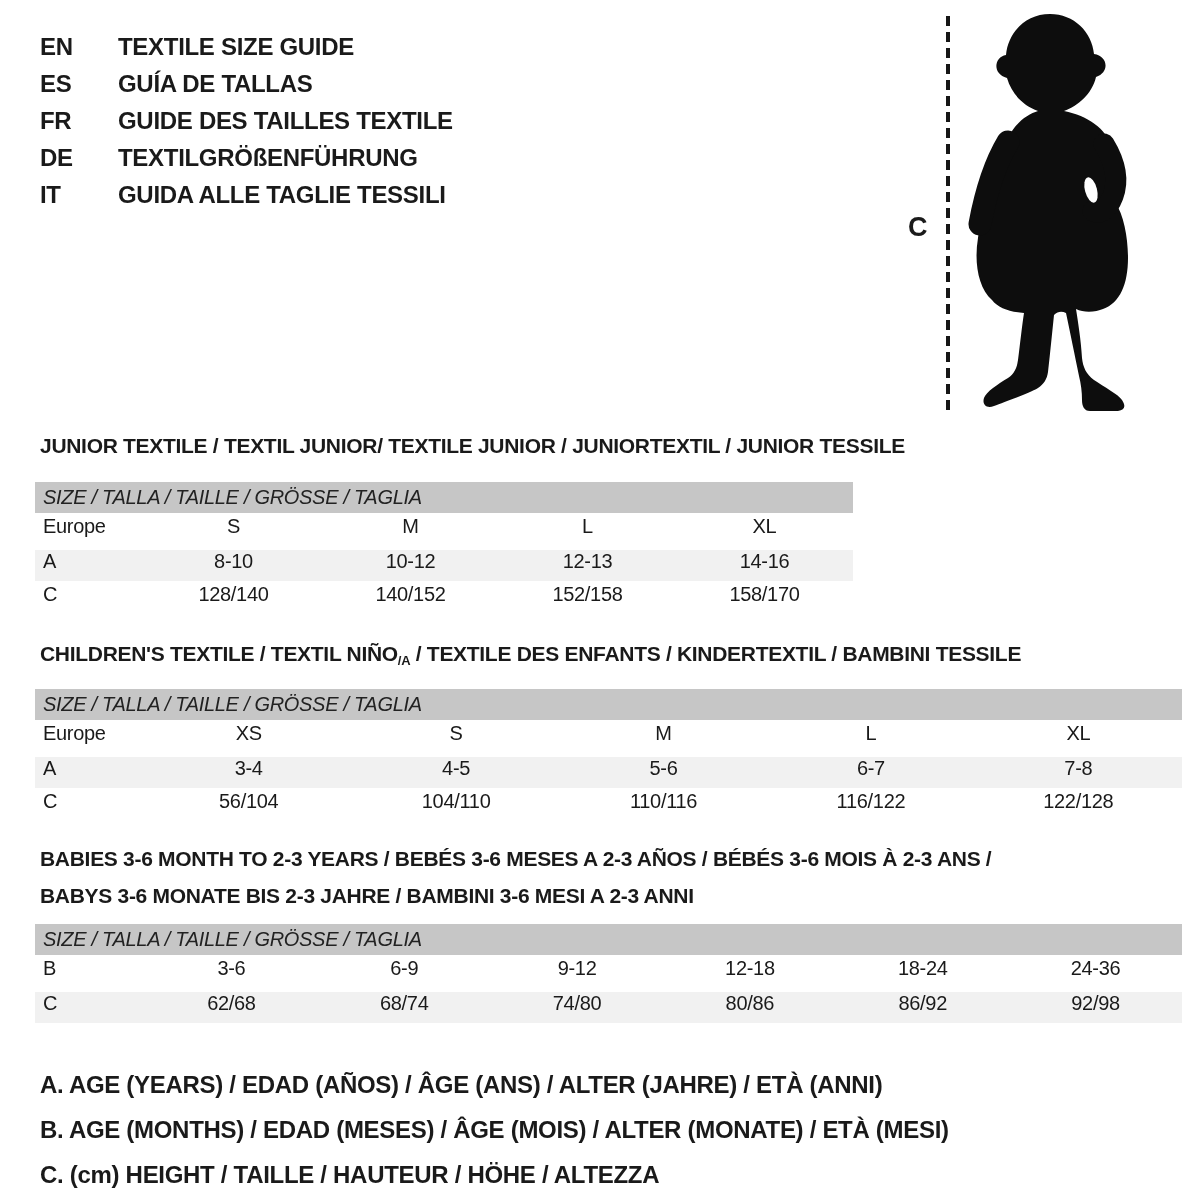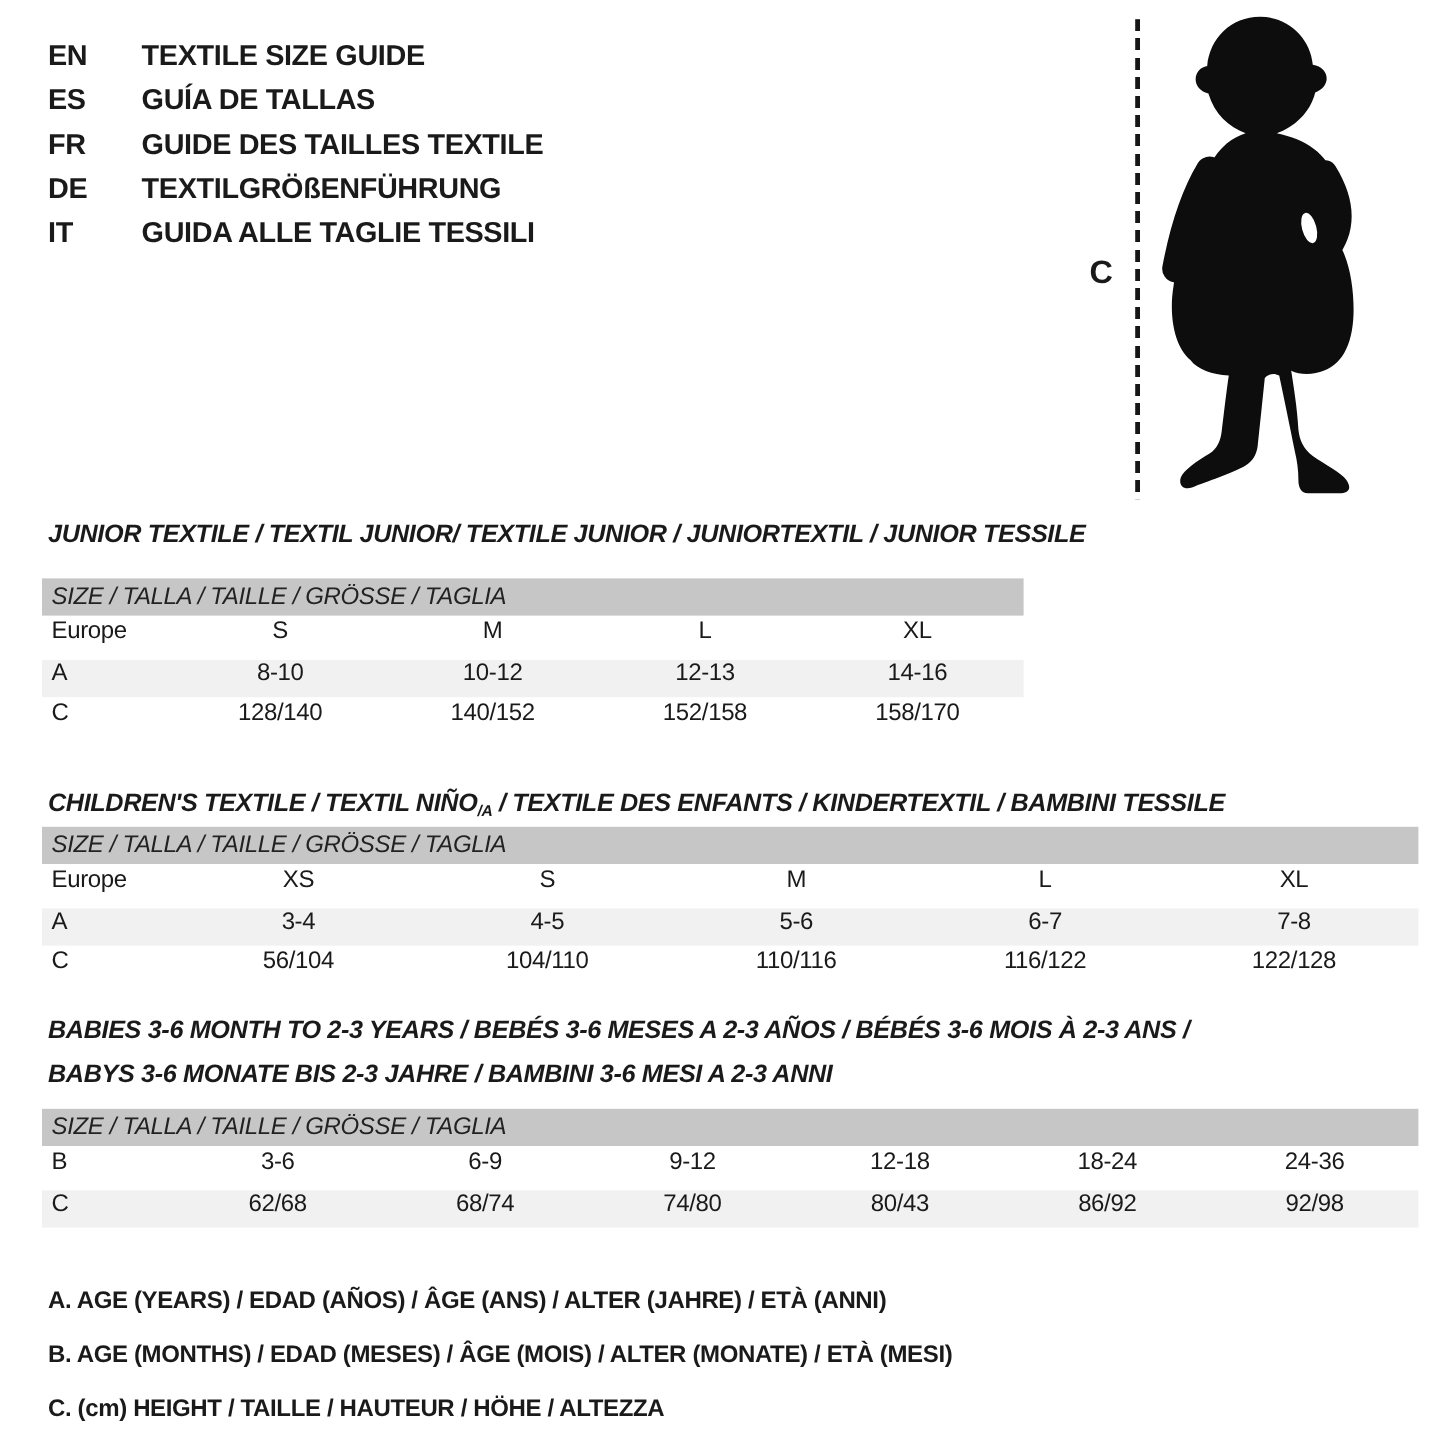--- a/index.html
+++ b/index.html
@@ -24,45 +24,45 @@
   .figure-area { position:absolute; left:880px; top:0; width:320px; height:430px; }
   .measure-label { position:absolute; left:28px; top:212px; font-weight:bold; font-size:27px; }
   .dashed-line {
     position:absolute; left:66px; top:16px; width:4px; height:400px;
     background:repeating-linear-gradient(to bottom, #161616 0 10px, transparent 10px 16px);
   }
   .toddler-svg { position:absolute; left:74px; top:10px; }
 
   
   .section-title {
-    position:absolute; left:40px; font-weight:bold; font-size:21px; white-space:nowrap;font-style:italic;
+    position:absolute; left:40px; font-weight:bold; font-size:21px; white-space:nowrap;
   }
   .section-title sub.small-sub { font-size:13px; vertical-align:-4px; font-weight:bold; }
   .title-junior { top:434px; }
-  .title-children { top:658px; }
+  .title-children { top:642px; }
   .title-babies { top:840px; line-height:37px; }
 
   
   .size-table { position:absolute; font-size:20px; }
   .t-junior   { left:35px; top:482px; width:818px; }
   .t-children { left:35px; top:689px; width:1147px; }
   .t-babies   { left:35px; top:924px; width:1147px; }
   .thead {
     height:31px; background:#c6c6c6; display:flex; align-items:center;
     padding-left:8px; font-size:20px; color:#222;font-style:italic;
   }
   .trow { display:flex; align-items:flex-start; height:31px; margin-top:2px; background:#ffffff; }
   .trow.shaded { background:#f1f1f1; }
   .trow.tall { height:33px; }
   .label-cell { flex:0 0 110px; padding-left:8px; text-align:left; }
   .cell { flex:1 1 0; text-align:center; }
 
   
   .legend { position:absolute; left:40px; top:1062px; }
-  .legend-line { height:45px; display:flex; align-items:center; font-weight:bold; font-size:20px; white-space:nowrap; }
+  .legend-line { height:45px; display:flex; align-items:center; font-weight:bold; font-size:24px; white-space:nowrap; }
 </style>
 </head>
 <body>
 
 <div class="page">
 
   <header class="lang-header">
     <div class="lang-row">
       <span class="lang-code">EN</span>
       <span class="lang-title">TEXTILE SIZE GUIDE</span>
@@ -201,21 +201,21 @@
       <div class="cell">9-12</div>
       <div class="cell">12-18</div>
       <div class="cell">18-24</div>
       <div class="cell">24-36</div>
     </div>
     <div class="trow shaded">
       <div class="label-cell">C</div>
       <div class="cell">62/68</div>
       <div class="cell">68/74</div>
       <div class="cell">74/80</div>
-      <div class="cell">80/43</div>
+      <div class="cell">80/86</div>
       <div class="cell">86/92</div>
       <div class="cell">92/98</div>
     </div>
   </div>
 
   <footer class="legend">
     <div class="legend-line">A. AGE (YEARS) / EDAD (AÑOS) / ÂGE (ANS) / ALTER (JAHRE) / ETÀ (ANNI)</div>
     <div class="legend-line">B. AGE (MONTHS) / EDAD (MESES) / ÂGE (MOIS) / ALTER (MONATE) / ETÀ (MESI)</div>
     <div class="legend-line">C. (cm) HEIGHT / TAILLE / HAUTEUR / HÖHE / ALTEZZA</div>
   </footer>

